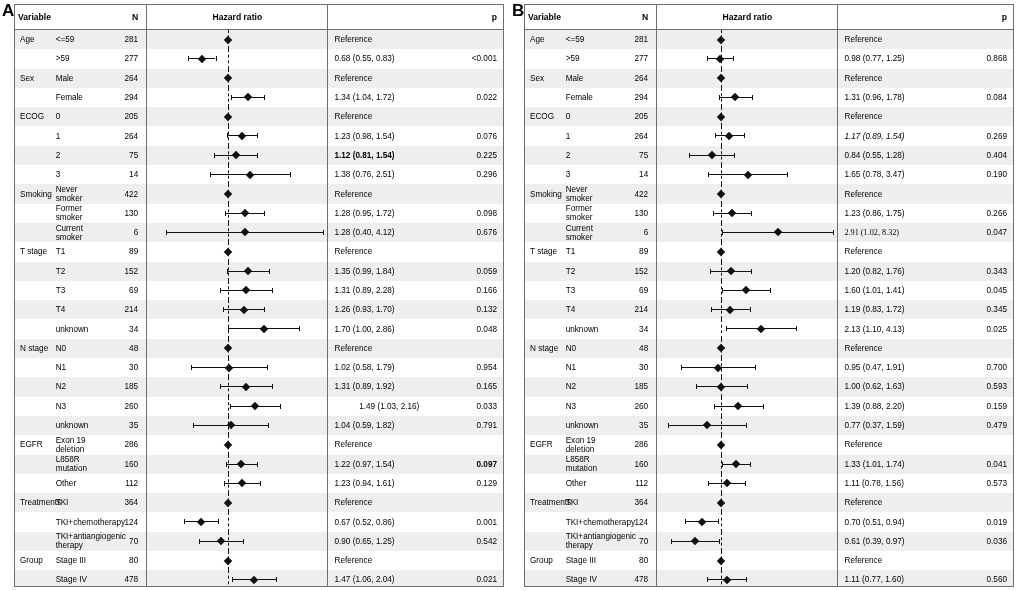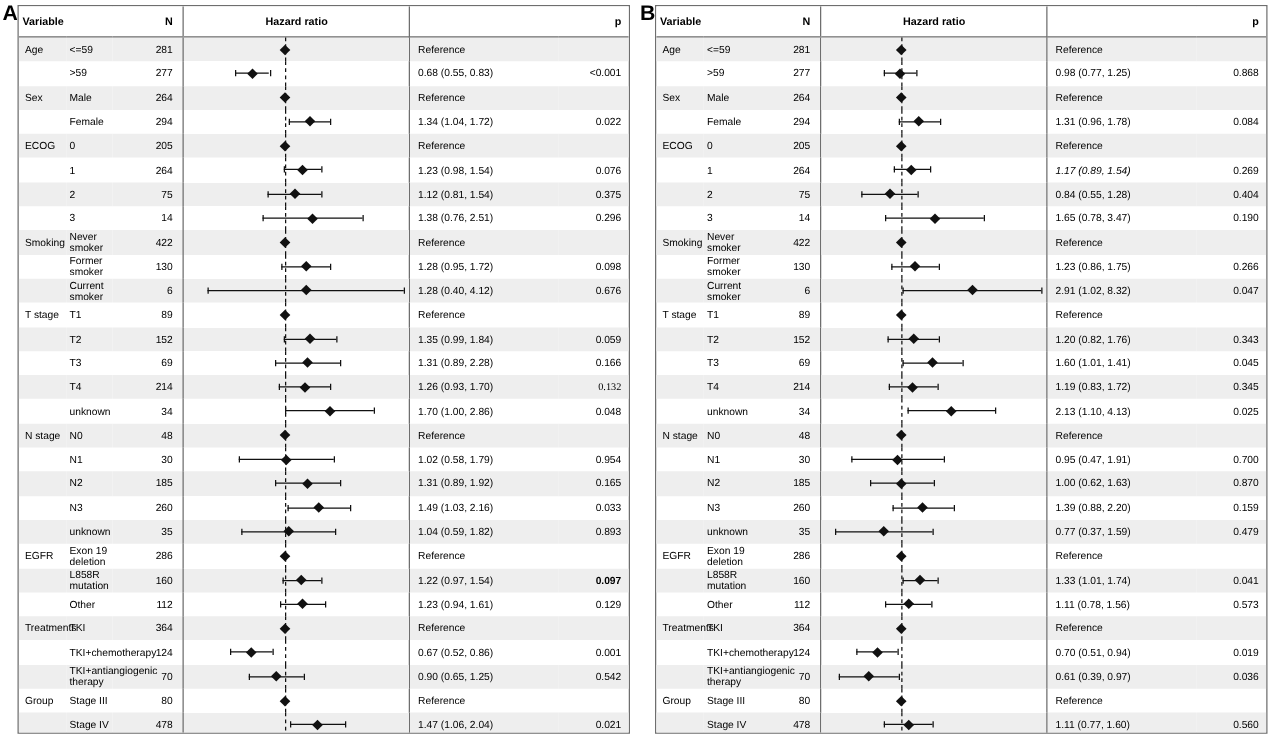--- a/index.html
+++ b/index.html
@@ -142,22 +142,22 @@
               <td class="c-n" style="width: 38px;">75</td>
               <td class="c-plot" style="width: 152px;">
                 <div class="plotcell">
                   <div class="refline" style="left: 44.8311%;"></div>
                   <div class="ci" style="left: 36.9847%; width: 23.9242%;"></div>
                   <div class="cap" style="left: 36.9847%;"></div>
                   <div class="cap" style="left: 60.9089%;"></div>
                   <div class="dot" style="left: calc(49.051% - 3px);"></div>
                 </div>
               </td>
-              <td class="c-hr" style="width: 98px;">1.12 (0.81, 1.54)</td>
-              <td class="c-p" style="width: 40px;">0.375</td>
+              <td class="c-hr" style="width: 98px; font-weight: bold;">1.12 (0.81, 1.54)</td>
+              <td class="c-p" style="width: 40px;">0.225</td>
             </tr>
             <tr>
               <td class="c-var" style="width: 60px;"></td>
               <td class="c-lvl" style="width: 100px;">3</td>
               <td class="c-n" style="width: 38px;">14</td>
               <td class="c-plot" style="width: 152px;">
                 <div class="plotcell">
                   <div class="refline" style="left: 44.8311%;"></div>
                   <div class="ci" style="left: 34.6121%; width: 44.4865%;"></div>
                   <div class="cap" style="left: 34.6121%;"></div>
@@ -265,21 +265,21 @@
               <td class="c-plot" style="width: 152px;">
                 <div class="plotcell">
                   <div class="refline" style="left: 44.8311%;"></div>
                   <div class="ci" style="left: 42.1288%; width: 22.4607%;"></div>
                   <div class="cap" style="left: 42.1288%;"></div>
                   <div class="cap" style="left: 64.5895%;"></div>
                   <div class="dot" style="left: calc(53.4367% - 3px);"></div>
                 </div>
               </td>
               <td class="c-hr" style="width: 98px;">1.26 (0.93, 1.70)</td>
-              <td class="c-p" style="width: 40px; font-family: Liberation Serif, serif;">0.132</td>
+              <td class="c-p" style="width: 40px;">0.132</td>
             </tr>
             <tr>
               <td class="c-var" style="width: 60px;"></td>
               <td class="c-lvl" style="width: 100px;">unknown</td>
               <td class="c-n" style="width: 38px;">34</td>
               <td class="c-plot" style="width: 152px;">
                 <div class="plotcell">
                   <div class="refline" style="left: 44.8311%;"></div>
                   <div class="ci" style="left: 44.8311%; width: 39.1283%;"></div>
                   <div class="cap" style="left: 44.8311%;"></div>
@@ -341,38 +341,38 @@
               <td class="c-n" style="width: 38px;">260</td>
               <td class="c-plot" style="width: 152px;">
                 <div class="plotcell">
                   <div class="refline" style="left: 44.8311%;"></div>
                   <div class="ci" style="left: 45.9317%; width: 27.5751%;"></div>
                   <div class="cap" style="left: 45.9317%;"></div>
                   <div class="cap" style="left: 73.5068%;"></div>
                   <div class="dot" style="left: calc(59.6799% - 3px);"></div>
                 </div>
               </td>
-              <td class="c-hr" style="width: 98px;">1.49 (1.03, 2.16)</td>
+              <td class="c-hr" style="width: 98px; text-align: center;">1.49 (1.03, 2.16)</td>
               <td class="c-p" style="width: 40px;">0.033</td>
             </tr>
             <tr class="alt">
               <td class="c-var" style="width: 60px;"></td>
               <td class="c-lvl" style="width: 100px;">unknown</td>
               <td class="c-n" style="width: 38px;">35</td>
               <td class="c-plot" style="width: 152px;">
                 <div class="plotcell">
                   <div class="refline" style="left: 44.8311%;"></div>
                   <div class="ci" style="left: 25.1842%; width: 41.9451%;"></div>
                   <div class="cap" style="left: 25.1842%;"></div>
                   <div class="cap" style="left: 67.1293%;"></div>
                   <div class="dot" style="left: calc(46.2915% - 3px);"></div>
                 </div>
               </td>
               <td class="c-hr" style="width: 98px;">1.04 (0.59, 1.82)</td>
-              <td class="c-p" style="width: 40px;">0.893</td>
+              <td class="c-p" style="width: 40px;">0.791</td>
             </tr>
             <tr>
               <td class="c-var" style="width: 60px;">EGFR</td>
               <td class="c-lvl" style="width: 100px;">Exon 19 deletion</td>
               <td class="c-n" style="width: 38px;">286</td>
               <td class="c-plot" style="width: 152px;">
                 <div class="plotcell">
                   <div class="refline" style="left: 44.8311%;"></div>
                   <div class="dot" style="left: calc(44.8311% - 3px);"></div>
                 </div>
@@ -658,21 +658,21 @@
               <td class="c-n" style="width: 38px;">6</td>
               <td class="c-plot" style="width: 152px;">
                 <div class="plotcell">
                   <div class="refline" style="left: 35.3985%;"></div>
                   <div class="ci" style="left: 35.9807%; width: 61.7094%;"></div>
                   <div class="cap" style="left: 35.9807%;"></div>
                   <div class="cap" style="left: 97.6902%;"></div>
                   <div class="dot" style="left: calc(66.8037% - 3px);"></div>
                 </div>
               </td>
-              <td class="c-hr" style="width: 98px;">2.91 (1.02, 8.32)</td>
+              <td class="c-hr" style="width: 98px; font-family: Liberation Serif, serif;">2.91 (1.02, 8.32)</td>
               <td class="c-p" style="width: 40px;">0.047</td>
             </tr>
             <tr>
               <td class="c-var" style="width: 60px;">T stage</td>
               <td class="c-lvl" style="width: 100px;">T1</td>
               <td class="c-n" style="width: 38px;">89</td>
               <td class="c-plot" style="width: 152px;">
                 <div class="plotcell">
                   <div class="refline" style="left: 35.3985%;"></div>
                   <div class="dot" style="left: calc(35.3985% - 3px);"></div>
@@ -781,21 +781,21 @@
               <td class="c-plot" style="width: 152px;">
                 <div class="plotcell">
                   <div class="refline" style="left: 35.3985%;"></div>
                   <div class="ci" style="left: 21.3436%; width: 28.4199%;"></div>
                   <div class="cap" style="left: 21.3436%;"></div>
                   <div class="cap" style="left: 49.7634%;"></div>
                   <div class="dot" style="left: calc(35.3985% - 3px);"></div>
                 </div>
               </td>
               <td class="c-hr" style="width: 98px;">1.00 (0.62, 1.63)</td>
-              <td class="c-p" style="width: 40px;">0.870</td>
+              <td class="c-p" style="width: 40px;">0.593</td>
             </tr>
             <tr>
               <td class="c-var" style="width: 60px;"></td>
               <td class="c-lvl" style="width: 100px;">N3</td>
               <td class="c-n" style="width: 38px;">260</td>
               <td class="c-plot" style="width: 152px;">
                 <div class="plotcell">
                   <div class="refline" style="left: 35.3985%;"></div>
                   <div class="ci" style="left: 31.64%; width: 26.9402%;"></div>
                   <div class="cap" style="left: 31.64%;"></div>

